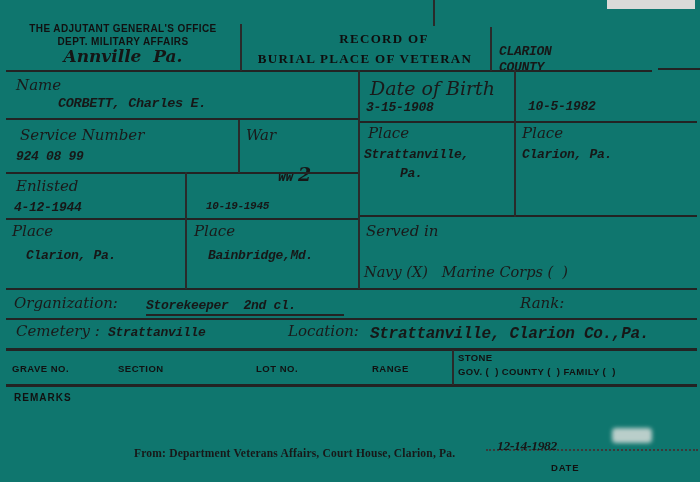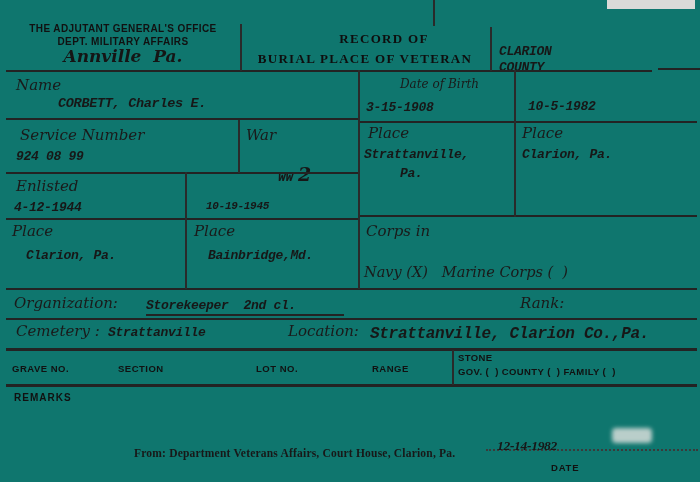--- a/index.html
+++ b/index.html
@@ -41,21 +41,21 @@
 
   <div class="abs title ctr" style="left:240px;top:31px;width:200px;font-size:13px;margin-left:44px;">RECORD OF</div>
   <div class="abs title ctr" style="left:240px;top:51px;width:250px;font-size:13px;">BURIAL PLACE OF VETERAN</div>
 
   <div class="abs typed" style="left:499px;top:44px;font-size:13px;">CLARION</div>
   <div class="abs typed" style="left:499px;top:60px;font-size:13px;">COUNTY</div>
 
   <div class="abs script" style="left:16px;top:76px;font-size:15px;">Name</div>
   <div class="abs typed" style="left:58px;top:96px;font-size:13.5px;">CORBETT, Charles E.</div>
 
-  <div class="abs script" style="left:370px;top:77px;font-size:12px;margin-left:30px;">Date of Birth</div>
+  <div class="abs script" style="left:370px;top:77px;font-size:19px;">Date of Birth</div>
   <div class="abs typed" style="left:366px;top:100px;font-size:13px;">3-15-1908</div>
 
   <div class="abs typed" style="left:528px;top:99px;font-size:13px;">10-5-1982</div>
 
   <div class="abs script" style="left:20px;top:126px;font-size:15px;">Service Number</div>
   <div class="abs typed" style="left:16px;top:149px;font-size:13px;">924 08 99</div>
 
   <div class="abs script" style="left:246px;top:126px;font-size:15px;">War</div>
   <div class="abs typed" style="left:248px;top:148px;font-size:13px;">
     <span>WW</span><span class="big-num">2</span>
@@ -72,21 +72,21 @@
   <div class="abs typed" style="left:14px;top:200px;font-size:13px;">4-12-1944</div>
 
   <div class="abs typed" style="left:206px;top:200px;font-size:11px;">10-19-1945</div>
 
   <div class="abs script" style="left:12px;top:222px;font-size:15px;">Place</div>
   <div class="abs typed" style="left:26px;top:248px;font-size:13px;">Clarion, Pa.</div>
 
   <div class="abs script" style="left:194px;top:222px;font-size:15px;">Place</div>
   <div class="abs typed" style="left:208px;top:248px;font-size:13px;">Bainbridge,Md.</div>
 
-  <div class="abs script" style="left:366px;top:222px;font-size:15px;">Corps in</div>
+  <div class="abs script" style="left:366px;top:222px;font-size:15px;">Served in</div>
   <div class="abs script" style="left:364px;top:264px;font-size:14.5px;white-space:pre;">Navy (X)   Marine Corps (  )</div>
 
   <div class="abs script" style="left:14px;top:294px;font-size:15px;">Organization:</div>
   <div class="abs typed" style="left:146px;top:298px;font-size:13px;">Storekeeper  2nd cl.</div>
   <div class="abs script" style="left:520px;top:294px;font-size:15px;">Rank:</div>
 
   <div class="abs script" style="left:16px;top:322px;font-size:15px;">Cemetery :</div>
   <div class="abs typed" style="left:108px;top:325px;font-size:13px;">Strattanville</div>
   <div class="abs script" style="left:288px;top:322px;font-size:15px;">Location:</div>
   <div class="abs typed" style="left:370px;top:325px;font-size:16px;">Strattanville, Clarion Co.,Pa.</div>

